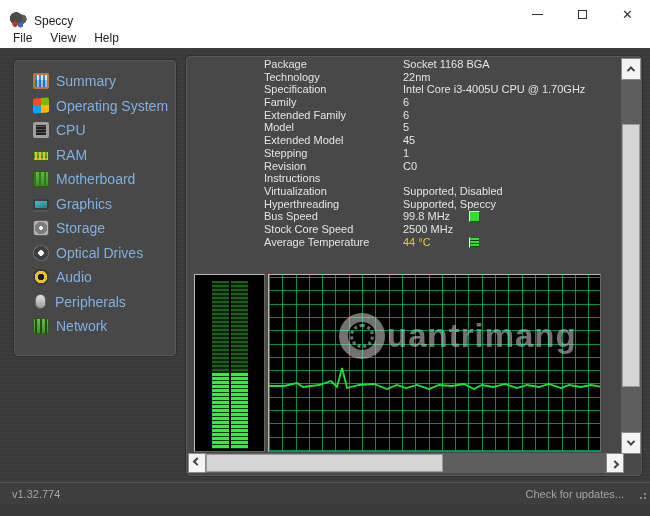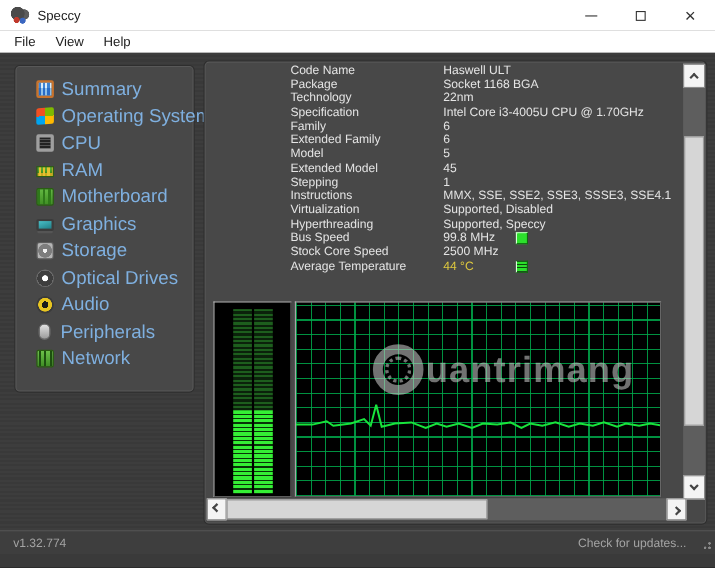--- a/index.html
+++ b/index.html
@@ -2,21 +2,21 @@
 <html><head>
 <meta charset="utf-8">
 <style>
   * { margin:0; padding:0; box-sizing:border-box; }
   html,body { background:#222; }
   body { font-family:"Liberation Sans","DejaVu Sans",sans-serif; }
 
   .window { position:relative; width:650px; height:516px; background:#3a3a3a; overflow:hidden; outline:1px solid #2a2a2a; }
 
   
-  .titlebar { position:absolute; left:0; top:0; width:650px; height:28px; background:#ffffff; display:flex; align-items:center; }
+  .titlebar { position:absolute; left:0; top:0; width:650px; height:28px; background:#ffffff; display:flex; align-items:flex-end; }
   .app-icon { width:17px; height:16px; margin-left:10px;
     background:
       radial-gradient(circle at 30% 76%, #c0392b 0 2.5px, transparent 3px),
       radial-gradient(circle at 62% 80%, #3a66c0 0 2.5px, transparent 3px),
       radial-gradient(circle at 36% 40%, #4a4a4a 0 6px, transparent 6.5px),
       radial-gradient(circle at 70% 45%, #5c5c5c 0 4.5px, transparent 5px); }
   .title-text { margin-left:7px; font-size:12px; color:#1b1b1b; }
   .win-controls { position:absolute; right:0; top:0; height:28px; display:flex; }
   .winbtn { width:45px; height:28px; display:flex; align-items:center; justify-content:center; cursor:default; }
   .glyph-min { width:11px; height:1px; background:#333; display:block; }
@@ -30,21 +30,21 @@
   
   .app-body { position:absolute; left:0; top:48px; width:650px; height:434px;
     background:repeating-linear-gradient(180deg, #3d3d3d 0 2px, #393939 2px 4px); }
 
   .panel { background:#484848; border:1px solid #585858; border-radius:4px; box-shadow:0 0 0 1px #2e2e2e; }
 
   
   .sidebar { position:absolute; left:14px; top:12px; width:162px; height:296px; padding-top:8px; }
   .side-item { display:flex; align-items:center; height:24.5px; padding-left:18px; cursor:pointer; }
   .side-icon { width:16px; height:16px; flex:0 0 16px; margin-right:7px; position:relative; }
-  .side-label { font-size:17px; color:#7fb0e0; white-space:nowrap; }
+  .side-label { font-size:14px; color:#7fb0e0; white-space:nowrap; }
 
   
   .summary-icon { background:linear-gradient(180deg,#dcebf7 0 40%,#8fc0e8 40%),repeating-linear-gradient(90deg,#4a90d9 0 2px,transparent 2px 4px); background-blend-mode:multiply; border:2px solid #c8732c; border-radius:2px; }
   .os-icon { border-radius:2px; background:conic-gradient(#7fba00 0 25%, #ffb900 0 50%, #00a4ef 0 75%, #f25022 0); transform:skewY(-4deg); width:15px; height:15px; }
   .cpu-icon { background:repeating-linear-gradient(0deg,#222 0 2px,#555 2px 3px),#333; border:3px solid #9f9f9f; border-radius:2px; }
   .ram-icon { height:10px !important; margin-top:3px; background:repeating-linear-gradient(90deg,#e3c22f 1px 3px,transparent 3px 5px),linear-gradient(180deg,#62b536,#3c8a1e 70%,#caa820 70%); border:1px solid #2c5e14; }
   .motherboard-icon { background:repeating-linear-gradient(90deg,#2f7a1a 0 2px,transparent 2px 5px),linear-gradient(180deg,#62b842,#3f8f24); border:1px solid #295f12; border-radius:2px; }
   .graphics-icon { height:11px !important; margin-top:1px; background:linear-gradient(160deg,#49c0c8,#1f7d86); border:2px solid #3c3c3c; border-radius:2px; box-shadow:0 3px 0 -1px #555; }
   .storage-icon { border-radius:3px; background:radial-gradient(circle at 50% 50%, #f2f2f2 0 2px, #7d7d7d 2px 6px, #b5b5b5 6.5px); border:1px solid #5c5c5c; }
   .optical-icon { border-radius:50%; background:radial-gradient(circle, #fff 0 2.5px, #3e3e3e 3px 7px, #6b6b6b 7px); }
@@ -187,25 +187,20 @@
         <div class="side-item">
         <span class="side-icon network-icon"></span>
         <span class="side-label">Network</span>
       </div>
       </div>
 
     <div class="content panel">
 
       <div class="info">
 
-      <div class="row">
-          <span class="lbl">Code Name</span>
-          <span class="val">Haswell ULT</span>
-
-        </div>
           <div class="row">
           <span class="lbl">Package</span>
           <span class="val">Socket 1168 BGA</span>
 
         </div>
           <div class="row">
           <span class="lbl">Technology</span>
           <span class="val">22nm</span>
 
         </div>
@@ -233,22 +228,26 @@
           <span class="lbl">Extended Model</span>
           <span class="val">45</span>
 
         </div>
           <div class="row">
           <span class="lbl">Stepping</span>
           <span class="val">1</span>
 
         </div>
           <div class="row">
+          <span class="lbl">Revision</span>
+          <span class="val">C0</span>
+
+        </div>
+          <div class="row">
           <span class="lbl">Instructions</span>
-          <span class="val">MMX, SSE, SSE2, SSE3, SSSE3, SSE4.1</span>
 
         </div>
           <div class="row">
           <span class="lbl">Virtualization</span>
           <span class="val">Supported, Disabled</span>
 
         </div>
           <div class="row">
           <span class="lbl">Hyperthreading</span>
           <span class="val">Supported, Speccy</span>

